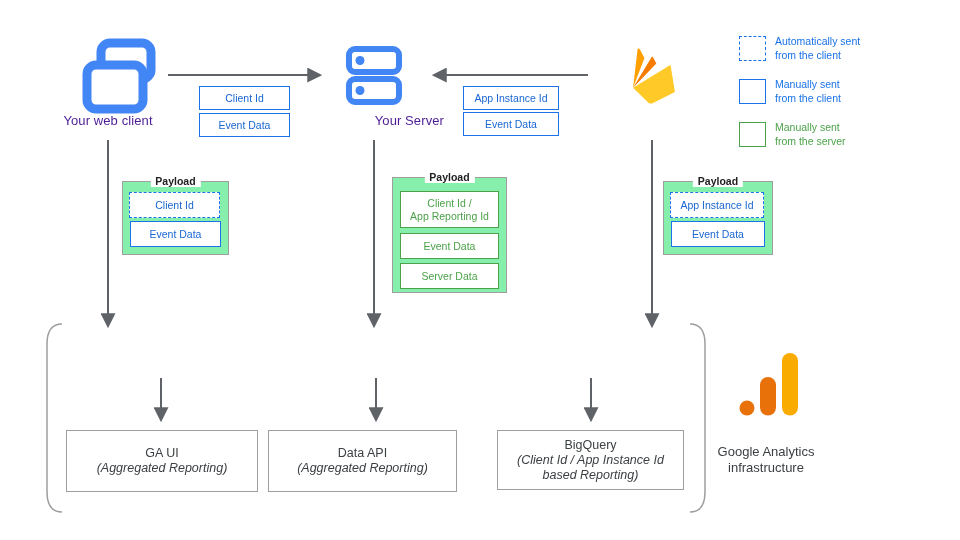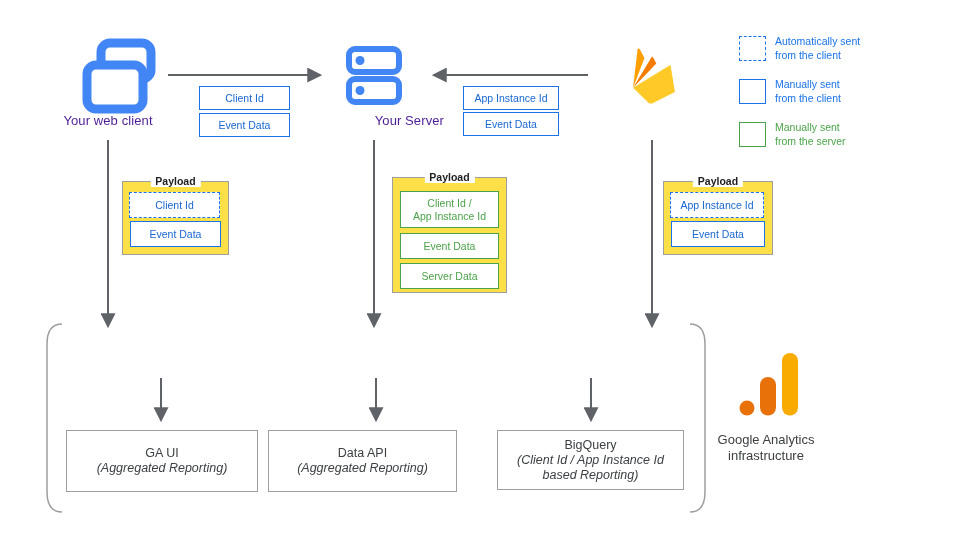--- a/index.html
+++ b/index.html
@@ -12,21 +12,21 @@
   .node-label{font-size:13px;color:#4c1d95;text-align:center;font-weight:400;letter-spacing:.1px;}
 
   
   .tag{display:flex;align-items:center;justify-content:center;background:#fff;
        font-size:10.5px;font-weight:500;text-align:center;line-height:12.5px;}
   .tag.solid-blue{border:1px solid #1A73E8;color:#1967D2;}
   .tag.dashed-blue{border:1.5px dashed #1A73E8;color:#1967D2;}
   .tag.solid-green{border:1px solid #4CA24A;color:#4CA24A;}
 
   
-  .payload{border:1px solid #9E9E9E;background:#fde047;}
+  .payload{border:1px solid #9E9E9E;background:#86efac;}
   .payload-title{position:absolute;top:-7px;left:50%;transform:translateX(-50%);
                  background:#fff;padding:0 5px;font-size:10.5px;font-weight:bold;color:#212121;white-space:nowrap;}
 
   
   .legend-item{position:absolute;left:739px;display:flex;align-items:flex-start;}
   .legend-swatch{width:25px;height:23px;background:#fff;flex:none;}
   .legend-swatch.dashed-blue{border:1.5px dashed #1A73E8;}
   .legend-swatch.solid-blue{border:1.5px solid #1A73E8;}
   .legend-swatch.solid-green{border:1.5px solid #4CA24A;}
   .legend-text{margin-left:9px;font-size:10.5px;line-height:13.5px;font-weight:500;margin-top:-1px;}
@@ -114,21 +114,21 @@
 
   <div class="abs payload" style="left:122px;top:181px;width:105px;height:72px;">
     <span class="payload-title">Payload</span>
     <div class="abs tag dashed-blue" style="left:6px;top:10px;width:89px;height:24px;">Client Id</div>
     <div class="abs tag solid-blue" style="left:7px;top:39px;width:89px;height:24px;">Event Data</div>
   </div>
 
   <div class="abs payload" style="left:392px;top:177px;width:113px;height:114px;">
     <span class="payload-title">Payload</span>
     <div class="abs tag solid-green pre" style="left:7px;top:13px;width:97px;height:35px;">Client Id /
-App Instance Id</div>
+App Reporting Id</div>
     <div class="abs tag solid-green" style="left:7px;top:55px;width:97px;height:24px;">Event Data</div>
     <div class="abs tag solid-green" style="left:7px;top:85px;width:97px;height:24px;">Server Data</div>
   </div>
 
   <div class="abs payload" style="left:663px;top:181px;width:108px;height:72px;">
     <span class="payload-title">Payload</span>
     <div class="abs tag dashed-blue" style="left:6px;top:10px;width:92px;height:24px;">App Instance Id</div>
     <div class="abs tag solid-blue" style="left:7px;top:39px;width:92px;height:24px;">Event Data</div>
   </div>
 
@@ -144,16 +144,16 @@
   <div class="abs outline-box" style="left:497px;top:430px;width:187px;height:60px;padding:2px 14px;box-sizing:border-box;">
     <span class="out-title">BigQuery</span>
     <span class="out-sub">(Client Id / App Instance Id based Reporting)</span>
   </div>
 
   <svg class="abs" style="left:737px;top:348px;" width="62" height="70" viewBox="0 0 62 70">
     <circle cx="10" cy="60" r="7.5" fill="#E8710A"></circle>
     <rect x="23" y="29" width="16" height="38.5" rx="8" fill="#E8710A"></rect>
     <rect x="45" y="5" width="16" height="62.5" rx="8" fill="#F9AB00"></rect>
   </svg>
-  <div class="abs brand-label pre" style="left:696px;top:432px;width:140px;">Google Analytics
+  <div class="abs brand-label pre" style="left:696px;top:444px;width:140px;">Google Analytics
 infrastructure</div>
 
 </div>
 
 </body></html>

